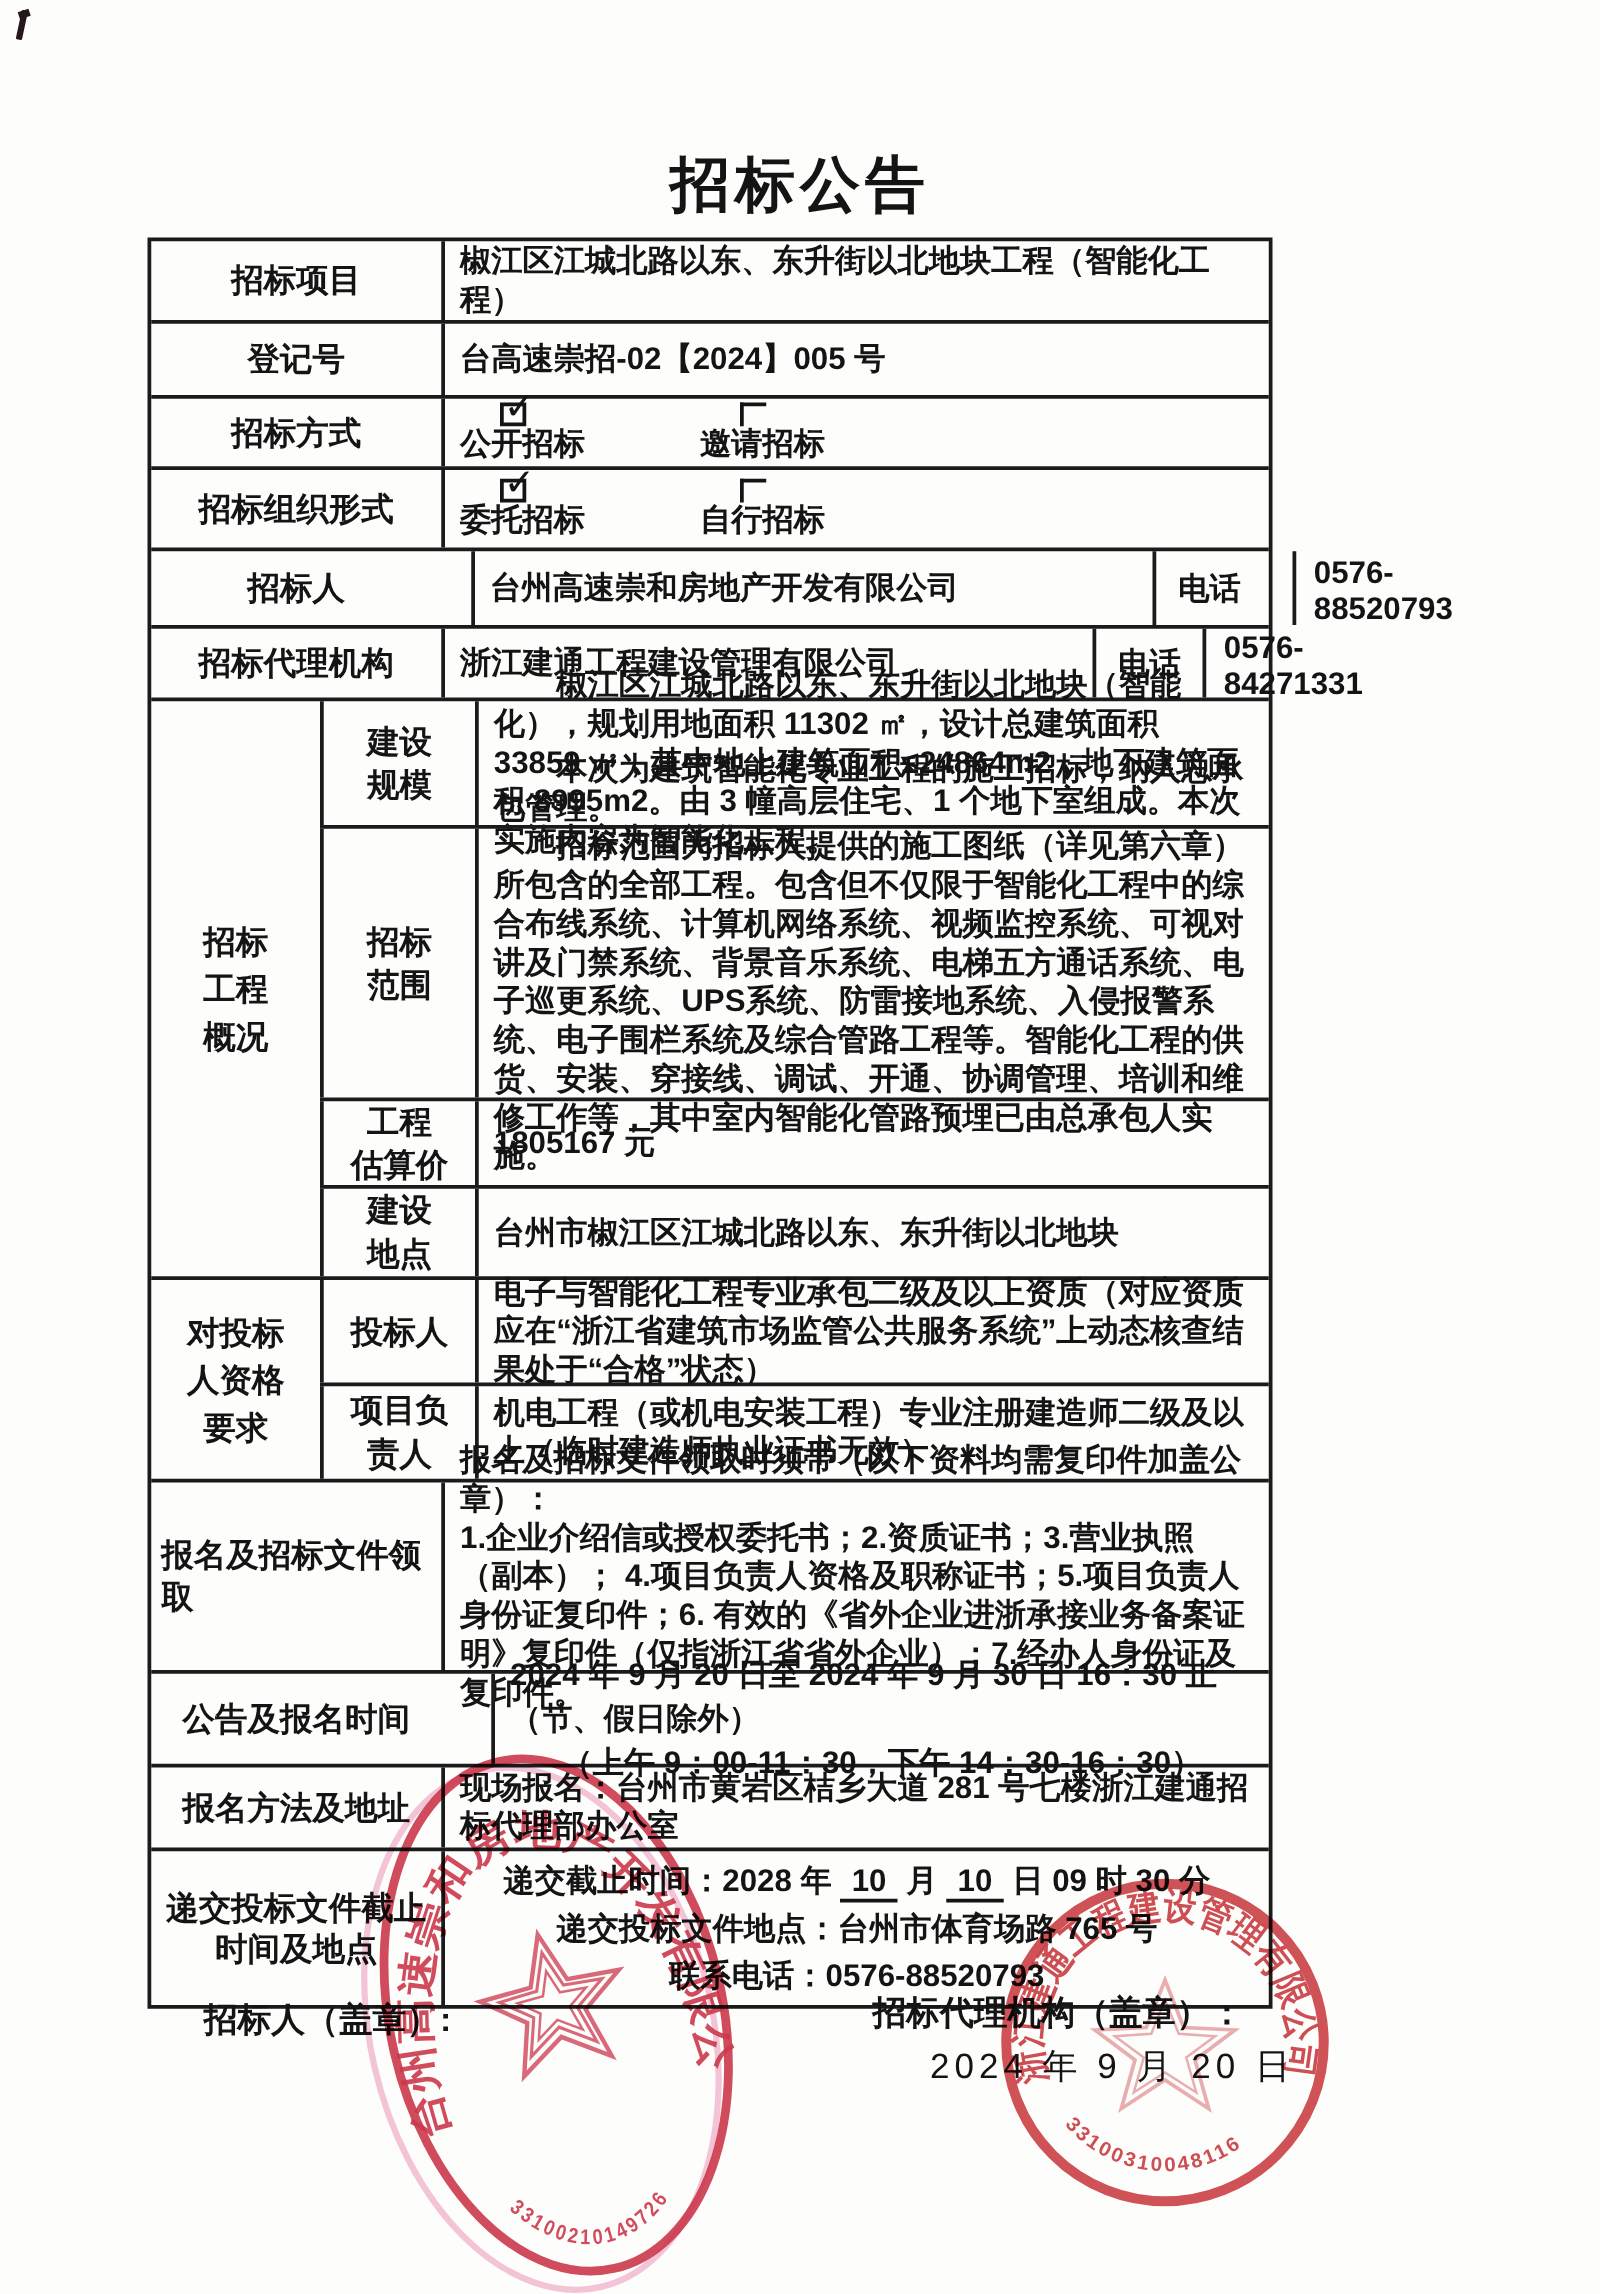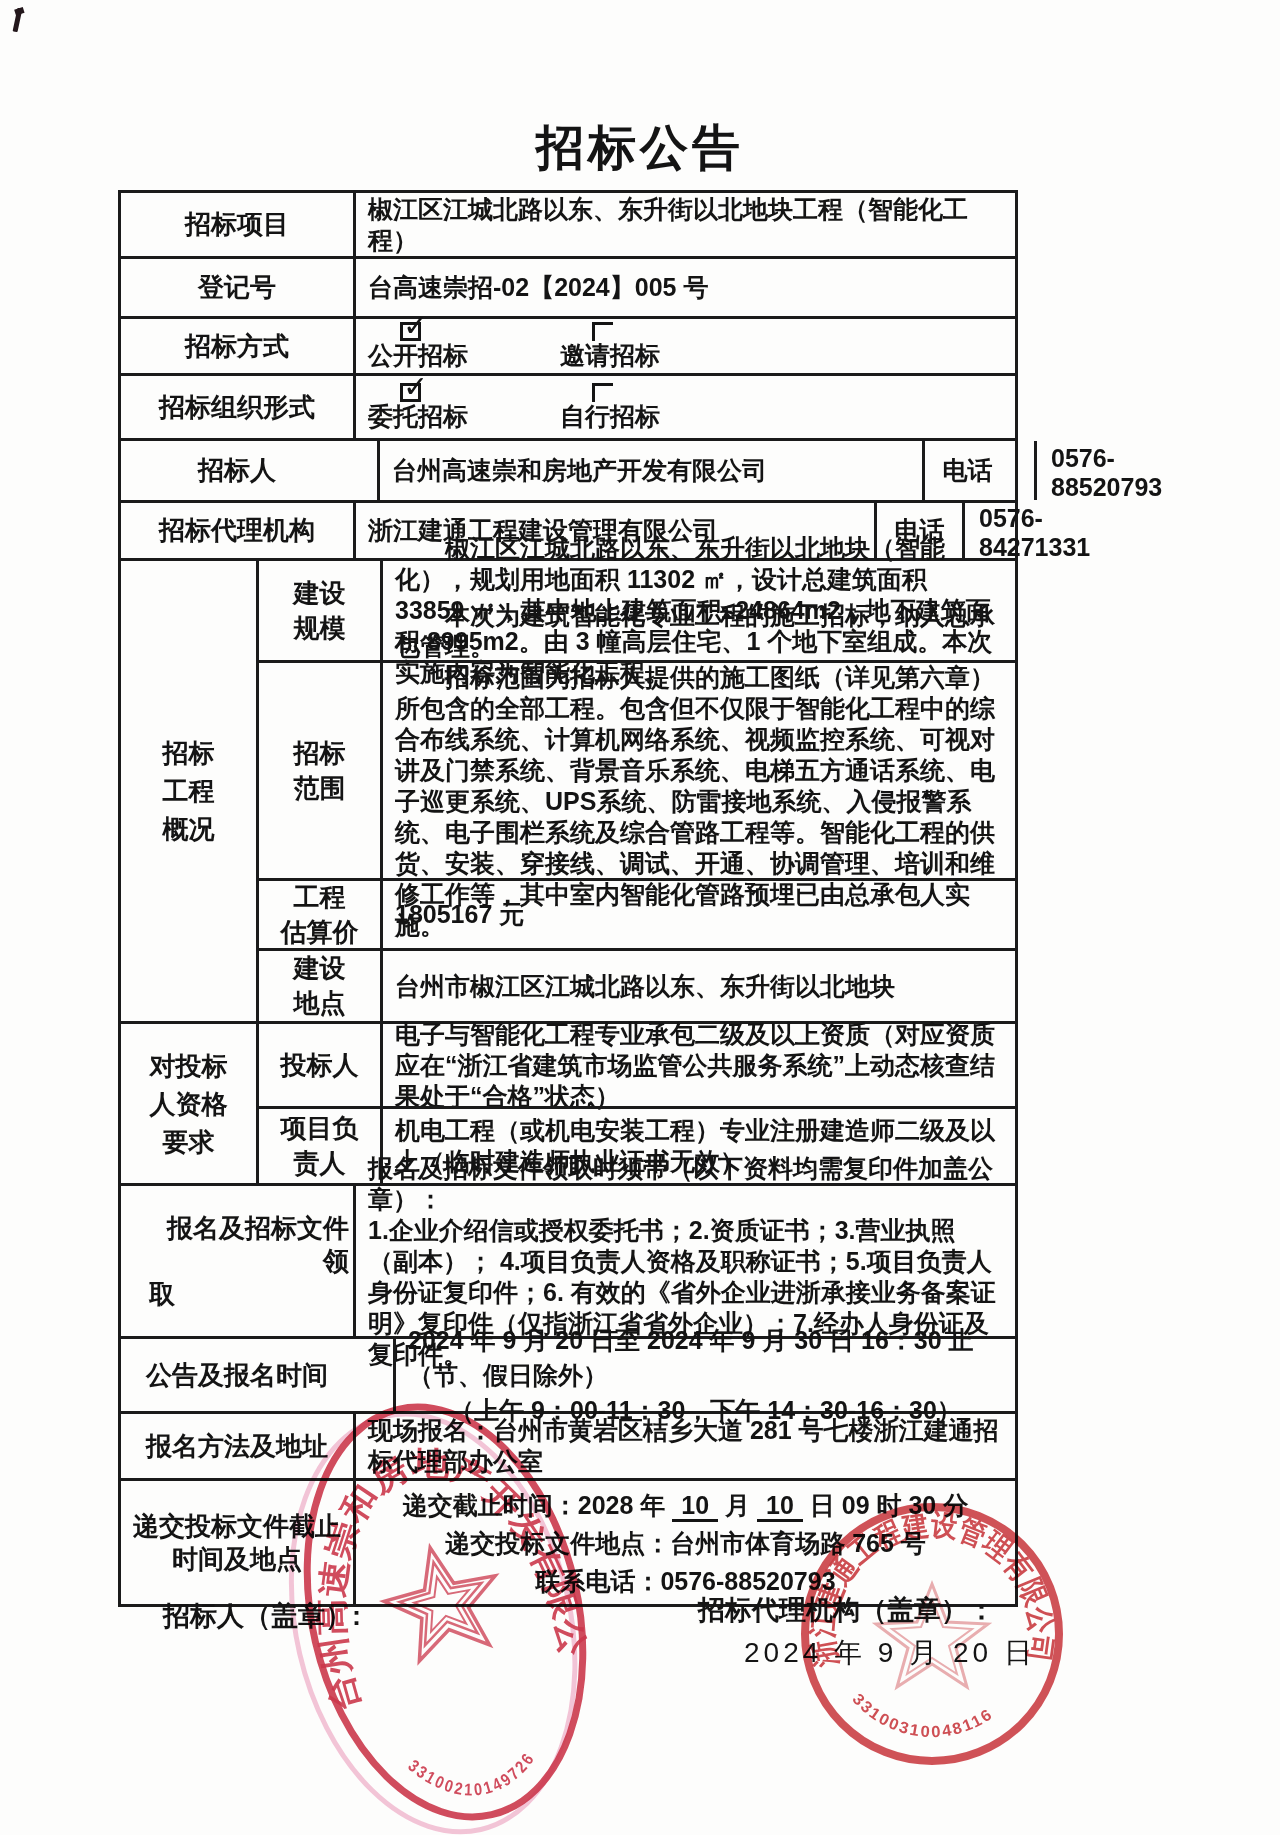--- a/index.html
+++ b/index.html
@@ -205,21 +205,21 @@
           <div>责人</div>
         </div>
         <div class="cell g-val vcenter">
           <p class="para">机电工程（或机电安装工程）专业注册建造师二级及以上（临时建造师执业证书无效）</p>
         </div>
       </div>
     </div>
   </div>
 
   <div class="row" style="height:153px;">
-    <div class="cell lab" style="align-items:flex-start;text-align:right;padding-left:28px;border-radius:16px;">
+    <div class="cell lab" style="align-items:flex-start;text-align:center;padding-left:8px;border-radius:16px;">
       <div>报名及招标文件领</div>
       <div>取</div>
     </div>
     <div class="cell val vcenter">
       <p class="para">报名及招标文件领取时须带（以下资料均需复印件加盖公章）：</p>
       <p class="para">1.企业介绍信或授权委托书；2.资质证书；3.营业执照（副本）； 4.项目负责人资格及职称证书；5.项目负责人身份证复印件；6. 有效的《省外企业进浙承接业务备案证明》复印件（仅指浙江省省外企业）；7.经办人身份证及复印件。</p>
     </div>
   </div>
 
   <div class="row" style="height:75px;">

